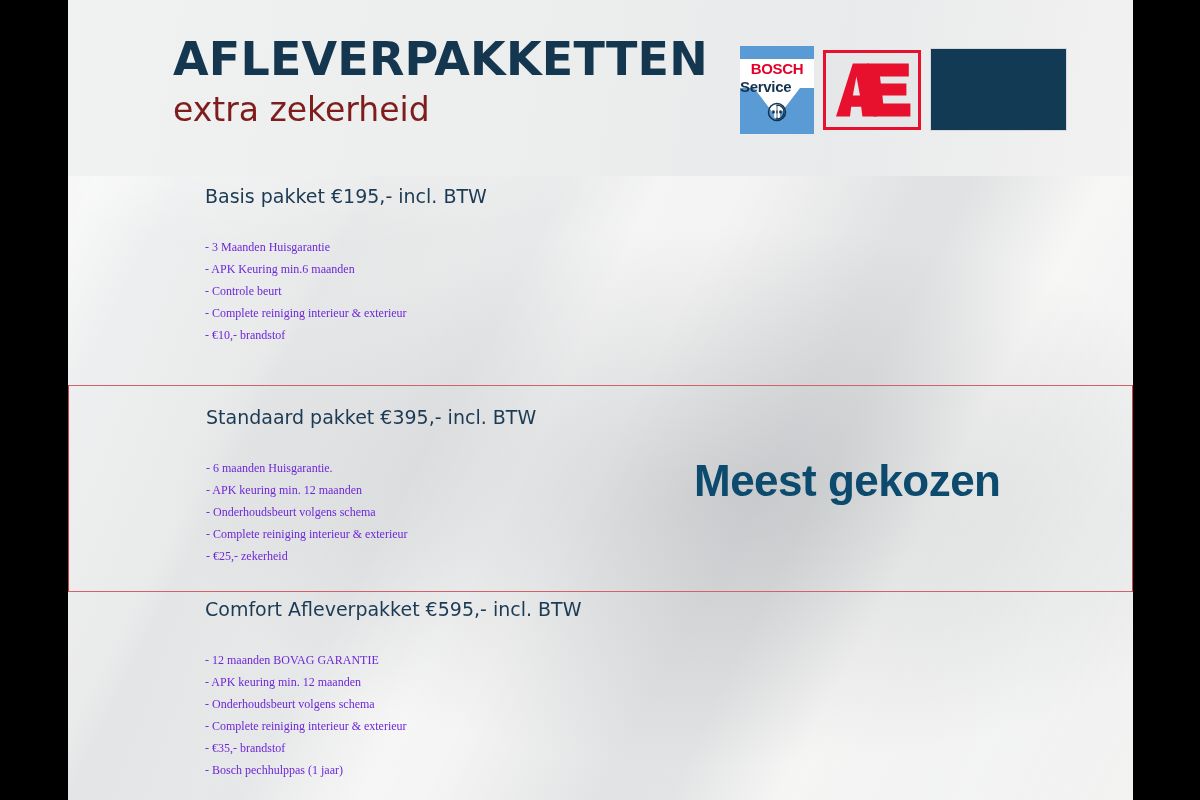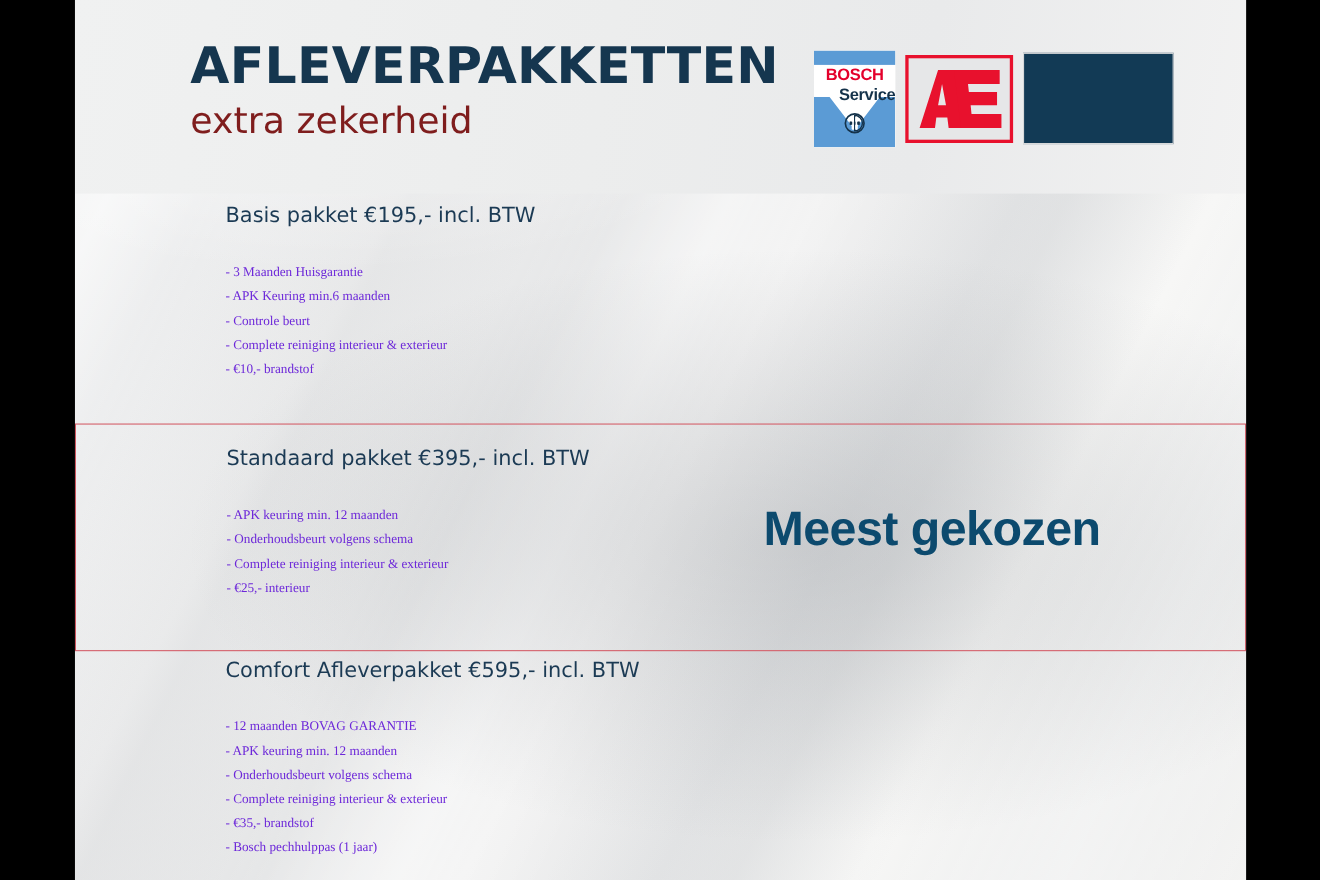--- a/index.html
+++ b/index.html
@@ -170,21 +170,21 @@
     font-weight: 700;
     color: #e4002b;
     letter-spacing: -0.3px;
     line-height: 1;
     z-index: 3;
   }
   .bosch-service {
     position: absolute;
     left: 0; top: 33px;
     width: 74px;
-    text-align: right;
+    text-align: left;
     font-family: "Liberation Sans", "DejaVu Sans", sans-serif;
     font-size: 15px;
     font-weight: 700;
     color: #14324a;
     letter-spacing: -0.3px;
     line-height: 1;
     z-index: 3;
   }
   .bosch-mark {
     position: absolute;
@@ -361,24 +361,25 @@
             <li>- Complete reiniging interieur &amp; exterieur</li>
             <li>- €10,- brandstof</li>
           </ul>
         </div>
       </div>
 
       <div class="pkg pkg-standaard">
         <div class="pkg-inner">
           <div class="pkg-title">Standaard pakket €395,- incl. BTW</div>
           <ul class="pkg-list">
+            <li>- 6 maanden Huisgarantie.</li>
             <li>- APK keuring min. 12 maanden</li>
             <li>- Onderhoudsbeurt volgens schema</li>
             <li>- Complete reiniging interieur &amp; exterieur</li>
-            <li>- €25,- interieur</li>
+            <li>- €25,- zekerheid</li>
           </ul>
         </div>
         <div class="badge-meest">Meest gekozen</div>
       </div>
 
       <div class="pkg pkg-comfort">
         <div class="pkg-inner">
           <div class="pkg-title">Comfort Afleverpakket €595,- incl. BTW</div>
           <ul class="pkg-list">
             <li>- 12 maanden BOVAG GARANTIE</li>

